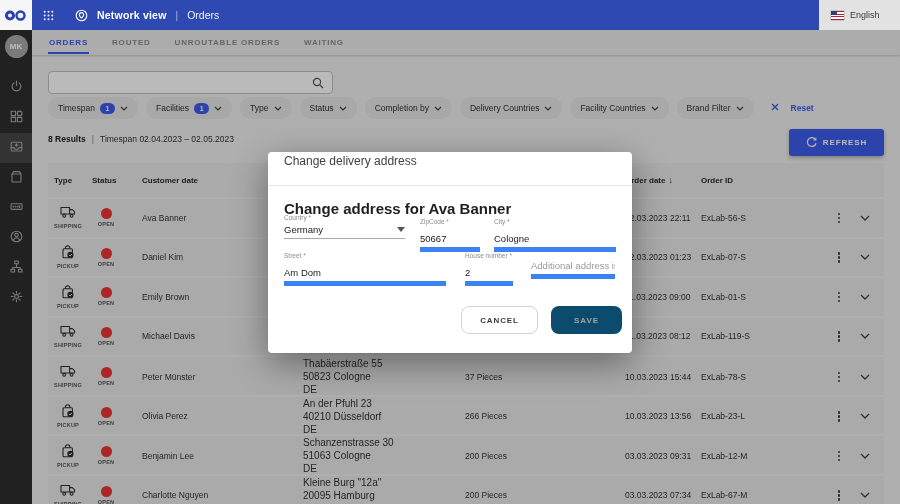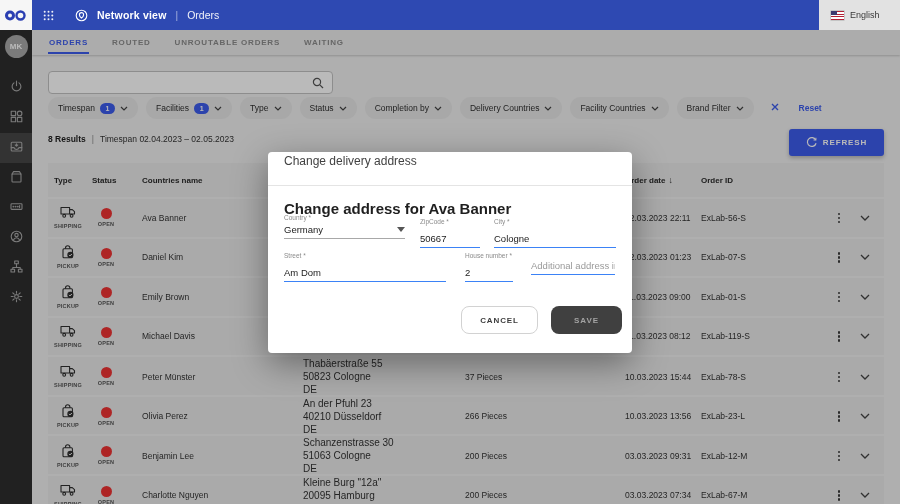--- a/index.html
+++ b/index.html
@@ -33,21 +33,21 @@
   .tab.active{color:#3d5cec}
   .tab.active::after{content:"";position:absolute;left:11px;right:11px;bottom:1px;height:2px;background:#3d5cec}
 
   .search-box{position:absolute;left:16px;top:41px;width:285px;height:23px;background:#fff;border:1px solid #c2c2c2;border-radius:4px;display:flex;align-items:center}
   .search-box input{flex:1;border:none;outline:none;background:transparent;font-size:9px;padding:0 6px;font-family:inherit;color:#333}
   .search-ic{margin-right:8px;display:flex}
 
   .chips-row{position:absolute;left:16px;top:67px;height:22px;display:flex;gap:8px}
   .chip{height:22px;border-radius:12px;background:#e6e6e6;display:flex;align-items:center;gap:5px;padding:0 10px;font-size:8.5px;color:#2f2f2f;cursor:pointer;white-space:nowrap}
   .chip .badge{min-width:15px;height:11px;border-radius:7px;background:#3d5cec;color:#fff;font-size:7px;font-weight:700;display:flex;align-items:center;justify-content:center;padding:0 3px}
-  .reset{display:flex;align-items:center;gap:20px;color:#3d5cec;font-size:8.5px;font-weight:700;margin-left:9px;cursor:pointer}
+  .reset{display:flex;align-items:center;gap:12px;color:#3d5cec;font-size:8.5px;font-weight:700;margin-left:9px;cursor:pointer}
 
   .results-line{position:absolute;left:16px;top:104px;font-size:8.5px;color:#333;display:flex;gap:6px;align-items:center}
   .results-count{font-weight:700;color:#1f1f1f}
   .results-sep{color:#8a8a8a}
   .refresh-btn{position:absolute;right:16px;top:99px;width:95px;height:27px;background:#3d5cec;color:#fff;font-size:8px;font-weight:700;letter-spacing:.9px;border:none;border-radius:3px;display:flex;align-items:center;justify-content:center;gap:6px;cursor:pointer;box-shadow:0 2px 4px rgba(0,0,0,.25)}
 
   
   .table{position:absolute;left:16px;right:16px;top:133px}
   .thead,.trow{display:grid;grid-template-columns:44px 50px 161px 162px 160px 76px 96px 1fr;align-items:center;background:#e9e9e9;margin-bottom:2px}
   .thead{height:34px;font-size:8px;font-weight:700;color:#2b2b2b}
@@ -68,31 +68,31 @@
 
   
   .backdrop{position:absolute;left:0;top:30px;right:0;bottom:0;background:rgba(0,0,0,.27);z-index:40}
   .modal{position:absolute;left:268px;top:152px;width:364px;height:201px;background:#fff;border-radius:4px;box-shadow:0 10px 35px rgba(0,0,0,.4);z-index:50}
   .modal-title{position:absolute;left:16px;top:2px;font-size:12px;color:#424242}
   .modal-divider{position:absolute;left:0;right:0;top:33px;height:1px;background:#e4e4e4}
   .modal-subtitle{position:absolute;left:16px;top:48px;font-size:15px;font-weight:700;color:#1f1f1f}
   .field{position:absolute}
   .field .flabel{font-size:6.5px;color:#8a8a8a;margin-bottom:3px}
   .field .fvalue{font-size:9.5px;color:#222;border-bottom:1px solid #a8a8a8;padding-bottom:3px;display:flex;justify-content:space-between;align-items:center}
-  .field input{width:100%;border:none;border-bottom:1px solid #3b82f6;background:transparent;outline:none;font-family:inherit;font-size:9.5px;color:#222;padding:0 0 3px}
+  .field input{width:100%;border:none;border-bottom:5px solid #3b82f6;background:transparent;outline:none;font-family:inherit;font-size:9.5px;color:#222;padding:0 0 3px}
   .field input::placeholder{color:#9a9a9a}
   .f-country{left:16px;top:62px;width:121px}
   .f-zip{left:152px;top:66px;width:60px}
   .f-city{left:226px;top:66px;width:122px}
   .f-street{left:16px;top:100px;width:162px}
   .f-house{left:197px;top:100px;width:48px}
   .f-additional{left:263px;top:103px;width:84px}
   .btn{position:absolute;font-family:inherit;font-size:8px;font-weight:700;letter-spacing:.9px;border-radius:8px;display:flex;align-items:center;justify-content:center;cursor:pointer}
   .btn-cancel{left:193px;top:154px;width:77px;height:28px;background:#fff;border:1px solid #d2d2d2;color:#3c3c3c}
-  .btn-save{left:283px;top:154px;width:71px;height:28px;background:#404040;border:none;color:#a3a3a3;cursor:default}
+  .btn-save{left:283px;top:154px;width:71px;height:28px;background:#0c4a6e;border:none;color:#a3a3a3;cursor:default}
 </style>
 </head>
 <body>
 
 <div class="screen">
 
   <div class="topbar">
     <div class="logo-box">
       <svg width="24" height="13" viewBox="0 0 24 13">
         <circle cx="6" cy="6.5" r="5" fill="#2b3fb2"></circle>
@@ -288,21 +288,21 @@
 
     <div class="table">
       <div class="thead">
           <div class="th">
             <span>Type</span>
           </div>
           <div class="th">
             <span>Status</span>
           </div>
           <div class="th">
-            <span>Countries name</span>
+            <span>Customer date</span>
           </div>
           <div class="th">
             <span></span>
           </div>
           <div class="th">
             <span></span>
           </div>
           <div class="th">
             <span>Order date</span>
             <span class="sort-arrow">↓</span>

